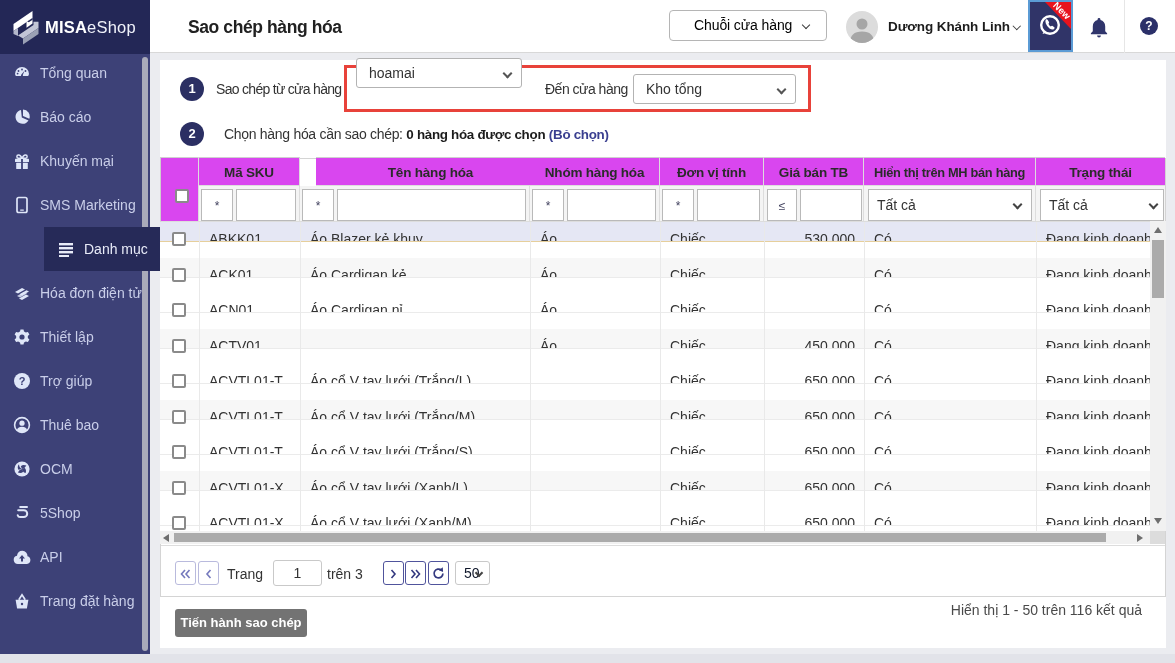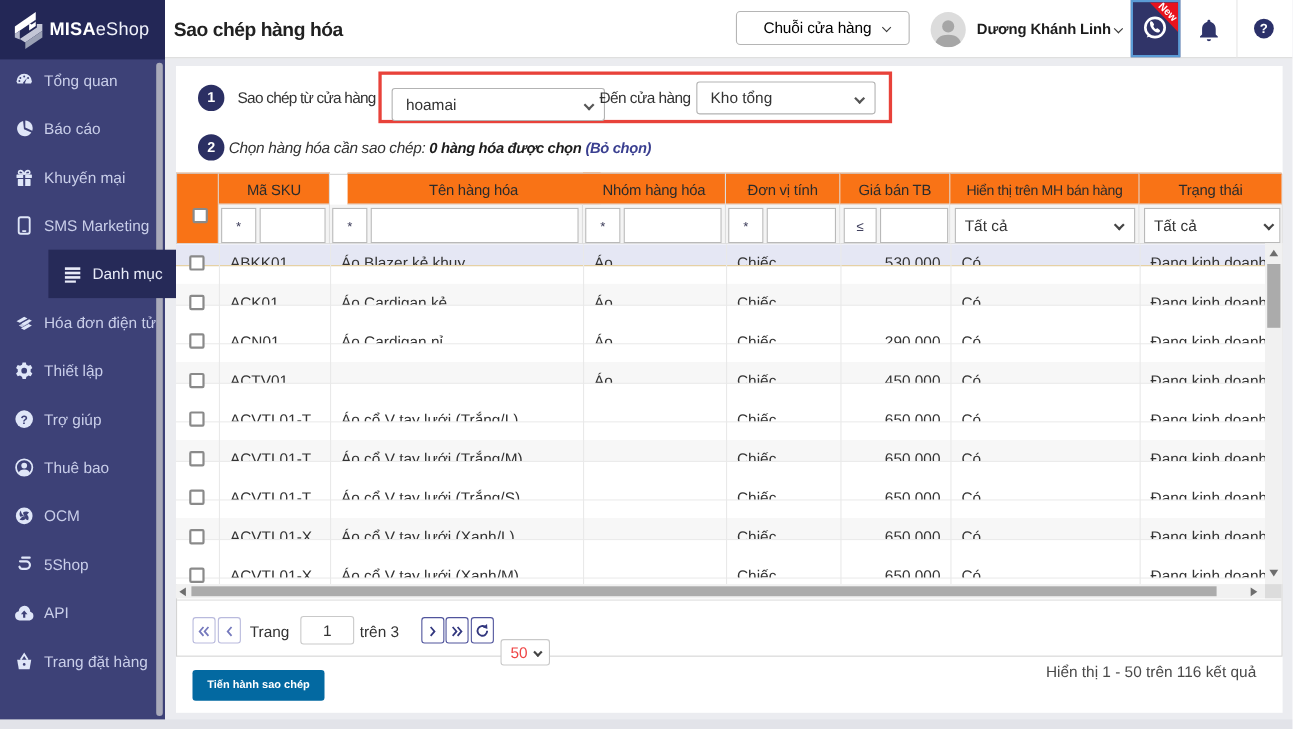--- a/index.html
+++ b/index.html
@@ -16,39 +16,39 @@
 #logotext span { font-weight:normal; color:#f0f2fa; }
 #sscroll { position:absolute; left:142px; top:57px; width:6px; height:594px; background:#a9aaba; border-radius:3px; }
 .mi { position:absolute; left:0; width:142px; height:44px; }
 .mi.active { background:#262a58; }
 .mi .ic { position:absolute; left:13px; top:50%; transform:translateY(-50%); width:18px; height:18px; }
 .mi .tx { position:absolute; left:40px; top:50%; transform:translateY(-50%); font-size:14px; color:#c9cee9; white-space:nowrap; }
 .mi.active .tx { color:#e8ebf8; }
 
 
 #header { position:absolute; left:150px; top:0; width:1025px; height:53px; background:#fff; border-bottom:1px solid #d8d8d8; }
-#title { position:absolute; left:158px; top:17px; font-size:17.5px; font-weight:bold; color:#212121; letter-spacing:-0.4px; }
+#title { position:absolute; left:188px; top:17px; font-size:17.5px; font-weight:bold; color:#212121; letter-spacing:-0.4px; }
 #chainbtn { position:absolute; left:669px; top:10px; width:158px; height:31px; border:1px solid #b5b5b5; border-radius:4px; background:#fff; font-size:14px; color:#000000; line-height:29px; text-align:left; padding-left:24px; letter-spacing:-0.1px; }
 #avatar { position:absolute; left:846px; top:11px; width:32px; height:32px; border-radius:50%; background:#dcdcdc; overflow:hidden; }
 #uname { position:absolute; left:888px; top:19px; font-size:13.5px; font-weight:bold; color:#1c1c1c; letter-spacing:-0.1px; }
 #tile { position:absolute; left:1028px; top:0; width:45px; height:52px; background:#303468; border:2px solid #5b9bd5; overflow:hidden; }
 #hsep { position:absolute; left:1124px; top:0; width:1px; height:53px; background:#e6e6e6; }
 #helpc { position:absolute; left:1140px; top:17px; width:18px; height:18px; border-radius:50%; background:#2b3069; color:#fff; font-size:12px; font-weight:bold; text-align:center; line-height:18px; }
 
 
 #panel { position:absolute; left:160px; top:60px; width:1006px; height:588px; background:#fff; }
 .stepc { position:absolute; width:24px; height:24px; border-radius:50%; background:#2b2f63; color:#fff; font-size:13px; font-weight:bold; text-align:center; line-height:24px; }
 .slabel { position:absolute; font-size:14px; color:#333; letter-spacing:-0.1px; }
 #redbox { position:absolute; left:344px; top:65px; width:467px; height:47px; border:3px solid #e8423a; }
 .sel { position:absolute; height:30px; border:1px solid #b3b3b3; border-radius:3px; background:#fff; font-size:14px; color:#333; line-height:28px; padding-left:12px; }
 .sel .sv { position:absolute; right:10px; top:11px; width:7px; height:7px; border-right:2px solid #555; border-bottom:2px solid #555; transform:rotate(45deg); }
 
 
 #grid { position:absolute; left:160px; top:158px; width:1006px; height:439px; background:#fff; border:1px solid #d4d4d4; }
-.hcell { position:absolute; top:157px; height:29px; background:#f97316; border-top:1px solid #cfcfcf; border-right:1px solid #ddd; border-bottom:1px solid #ddd; font-size:13.5px; font-weight:normal; color:#2b2b2b; text-align:center; line-height:30px; letter-spacing:-0.2px; }
+.hcell { position:absolute; top:157px; height:29px; background:#d946ef; border-top:1px solid #cfcfcf; border-right:1px solid #ddd; border-bottom:1px solid #ddd; font-size:13.5px; font-weight:bold; color:#2b2b2b; text-align:center; line-height:30px; letter-spacing:-0.2px; }
 .fcell { position:absolute; top:186px; height:36px; background:#f4f4f4; border-right:1px solid #ddd; border-bottom:1px solid #ddd; }
 .fbox { position:absolute; top:189px; height:32px; background:#fff; border:1px solid #b9b9b9; }
 .star { font-size:12px; color:#41415e; text-align:center; line-height:32px; }
 .fsel { font-size:14px; color:#333; line-height:30px; padding-left:8px; }
 .row { position:absolute; left:0; width:990px; height:20px; font-size:14px; color:#333; border-bottom:1px solid #ebebeb; }
 .row.alt { background:#f7f7f7; }
 .cell { position:absolute; top:0; height:100%; line-height:34px; padding-left:10px; overflow:hidden; white-space:nowrap; }
 .c2 { left:39px; width:101px; } .c3 { left:140px; width:230px; } .c4 { left:370px; width:130px; }
 .c5 { left:500px; width:104px; } .c6 { left:604px; width:100px; } .c7 { left:704px; width:172px; }
 .c8 { left:876px; width:114px; }
@@ -60,22 +60,22 @@
 
 .sbtrack { position:absolute; background:#f1f1f1; }
 .sbthumb { position:absolute; background:#ababab; }
 .tri { position:absolute; width:0; height:0; }
 
 
 .pbtn { position:absolute; top:561px; width:21px; height:24px; background:#fff; border:1px solid #b9badd; border-radius:3px; color:#7579bd; text-align:center; }
 .pbtn.en { border:1px solid #50549c; color:#33387f; }
 .ptx { position:absolute; font-size:14px; color:#333; }
 #pginput { position:absolute; left:273px; top:560px; width:49px; height:26px; border:1px solid #c9c9c9; border-radius:3px; font-size:14px; color:#333; text-align:center; line-height:24px; background:#fff; }
-#psel { position:absolute; left:455px; top:561px; width:45px; height:24px; border:1px solid #c9c9c9; border-radius:3px; font-size:14px; color:#ef4444; line-height:22px; padding-left:8px; background:#fff;margin-top:20px; }
-#copybtn { position:absolute; left:175px; top:609px; width:120px; height:28px; background:#0369a1; border-radius:3px; color:#fff; font-size:10px; font-weight:bold; text-align:center; line-height:28px; }
+#psel { position:absolute; left:455px; top:561px; width:35px; height:24px; border:1px solid #c9c9c9; border-radius:3px; font-size:14px; color:#0f172a; line-height:22px; padding-left:8px; background:#fff; }
+#copybtn { position:absolute; left:175px; top:609px; width:132px; height:28px; background:#737373; border-radius:3px; color:#fff; font-size:13px; font-weight:bold; text-align:center; line-height:28px; }
 #results { position:absolute; top:566px; right:33px; font-size:14px; color:#4a4a4a;margin-top:36px; }
 </style>
 </head>
 <body>
 <div id="page">
 
 <div class="abs" style="left:0; top:654px; width:1175px; height:9px; background:#e2e3e9;"></div>
 
 <div id="sidebar"></div>
 <div id="sscroll"></div>
@@ -252,25 +252,25 @@
   <path d="M10 1 C10.8 1 11.5 1.6 11.5 2.5 L11.5 3.2 C14.5 3.9 16.5 6.3 16.5 10 L16.5 15 L18.5 17 L18.5 18 L1.5 18 L1.5 17 L3.5 15 L3.5 10 C3.5 6.3 5.5 3.9 8.5 3.2 L8.5 2.5 C8.5 1.6 9.2 1 10 1 Z" fill="#30356b"></path>
   <path d="M8 19.5 L12 19.5 A2 2 0 0 1 8 19.5 Z" fill="#30356b"></path>
 </svg>
 <div id="hsep"></div>
 <div id="helpc">?</div>
 
 <div id="panel"></div>
 <div class="stepc" style="left:180px; top:77px;">1</div>
 <div class="slabel" style="left:216px; top:81px; letter-spacing:-0.7px;">Sao chép từ cửa hàng</div>
 <div id="redbox"></div>
-<div class="sel" style="left:356px; top:80px; width:194px;">hoamai<span class="sv"></span></div>
+<div class="sel" style="left:356px; top:58px; width:166px;">hoamai<span class="sv"></span></div>
 <div class="slabel" style="left:545px; top:81px; letter-spacing:-0.5px;">Đến cửa hàng</div>
 <div class="sel" style="left:633px; top:74px; width:163px;">Kho tổng<span class="sv"></span></div>
 <div class="stepc" style="left:180px; top:122px;">2</div>
-<div class="slabel" style="left:208px; top:126px; letter-spacing:-0.3px;font-style:italic;">Chọn hàng hóa cần sao chép: <b style="color:#1c1c1c;font-size:13.4px;"> 0 hàng hóa được chọn</b> <b style="color:#3a3f90;font-size:13.4px;">(Bỏ chọn)</b></div>
+<div class="slabel" style="left:224px; top:126px; letter-spacing:-0.3px;">Chọn hàng hóa cần sao chép: <b style="color:#1c1c1c;font-size:13.4px;"> 0 hàng hóa được chọn</b> <b style="color:#3a3f90;font-size:13.4px;">(Bỏ chọn)</b></div>
 
 <div id="grid"></div>
 <div id="ghead">
   <div class="hcell" style="left:160px; width:39px; height:65px; border-left:1px solid #cfcfcf;"></div>
   <div class="cb" style="left:175px; top:189px;"></div>
   <div class="hcell" style="left:199px; width:101px;">Mã SKU</div>
   <div class="hcell" style="left:316px; width:230px;">Tên hàng hóa</div>
   <div class="hcell" style="left:530px; width:130px;">Nhóm hàng hóa</div>
   <div class="hcell" style="left:660px; width:104px;">Đơn vị tính</div>
   <div class="hcell" style="left:764px; width:100px;">Giá bán TB</div>
@@ -317,21 +317,20 @@
         <span class="cell c5">Chiếc</span>
         <span class="cell c7">Có</span>
         <span class="cell c8">Đang kinh doanh</span>
   </div>
   <div class="row" style="top:71px;">
     <span class="cb"></span>
         <span class="cell c2">ACN01</span>
         <span class="cell c3">Áo Cardigan nỉ</span>
         <span class="cell c4">Áo</span>
         <span class="cell c5">Chiếc</span>
-        <span class="cell c6 num">290.000</span>
         <span class="cell c7">Có</span>
         <span class="cell c8">Đang kinh doanh</span>
   </div>
   <div class="row alt" style="top:106.5px;">
     <span class="cb"></span>
         <span class="cell c2">ACTV01</span>
         <span class="cell c4">Áo</span>
         <span class="cell c5">Chiếc</span>
         <span class="cell c6 num">450.000</span>
         <span class="cell c7">Có</span>

